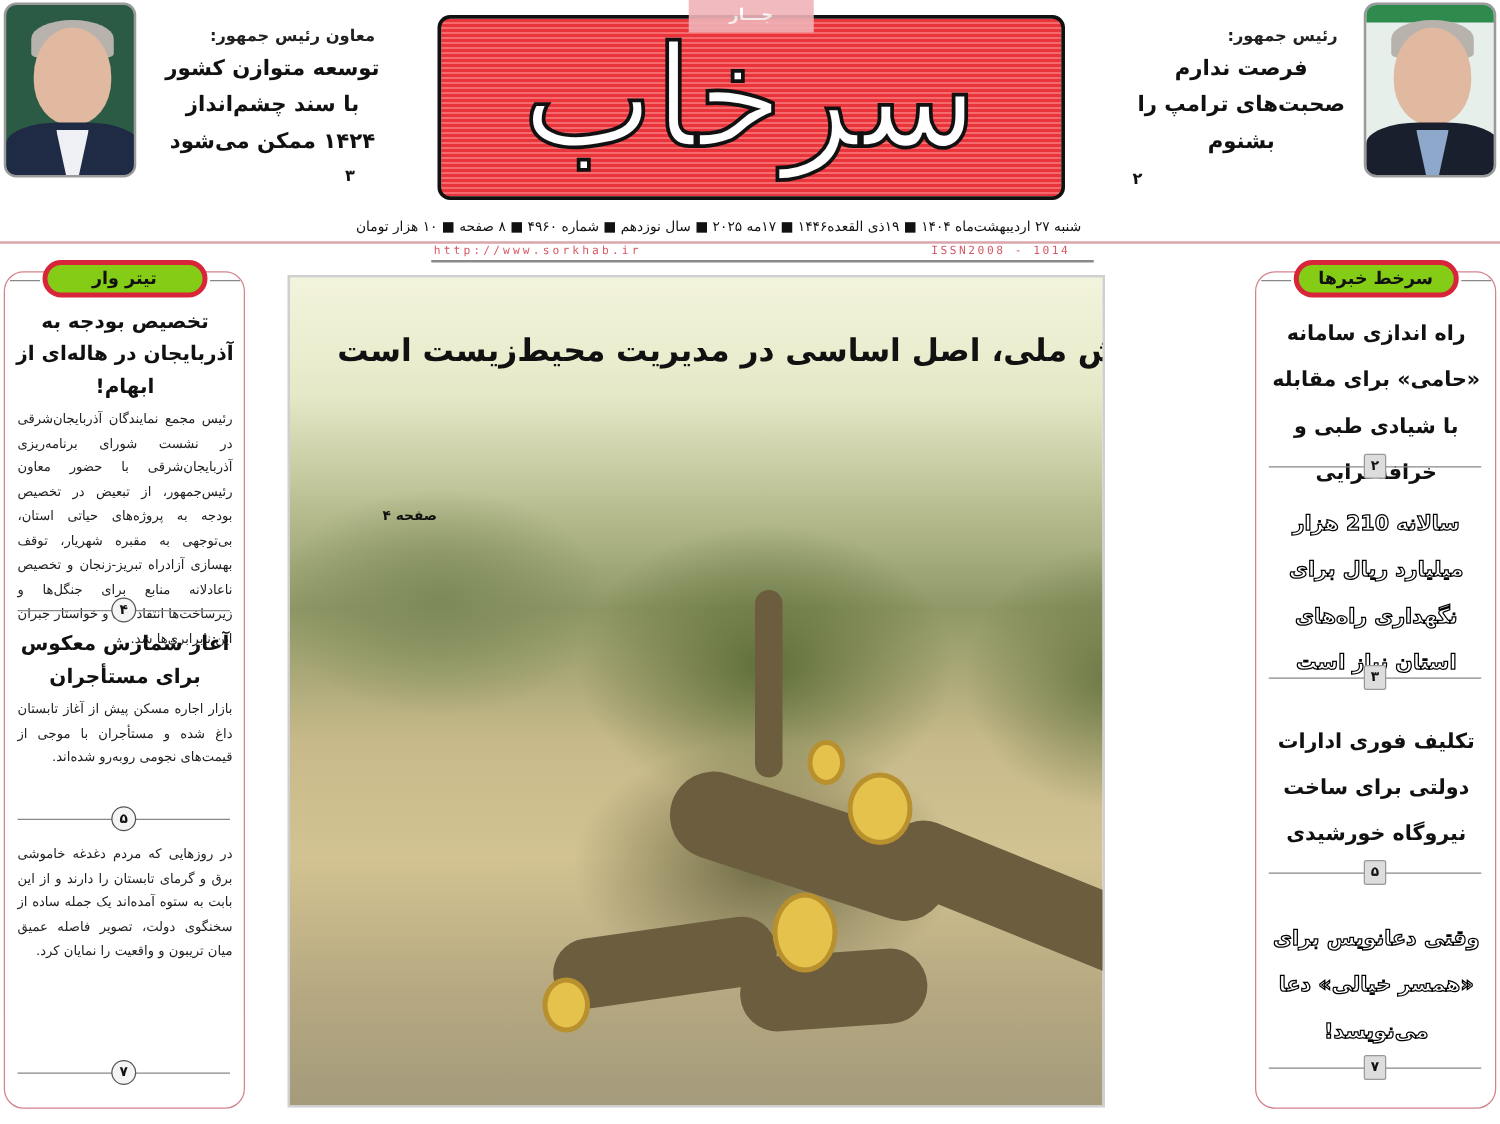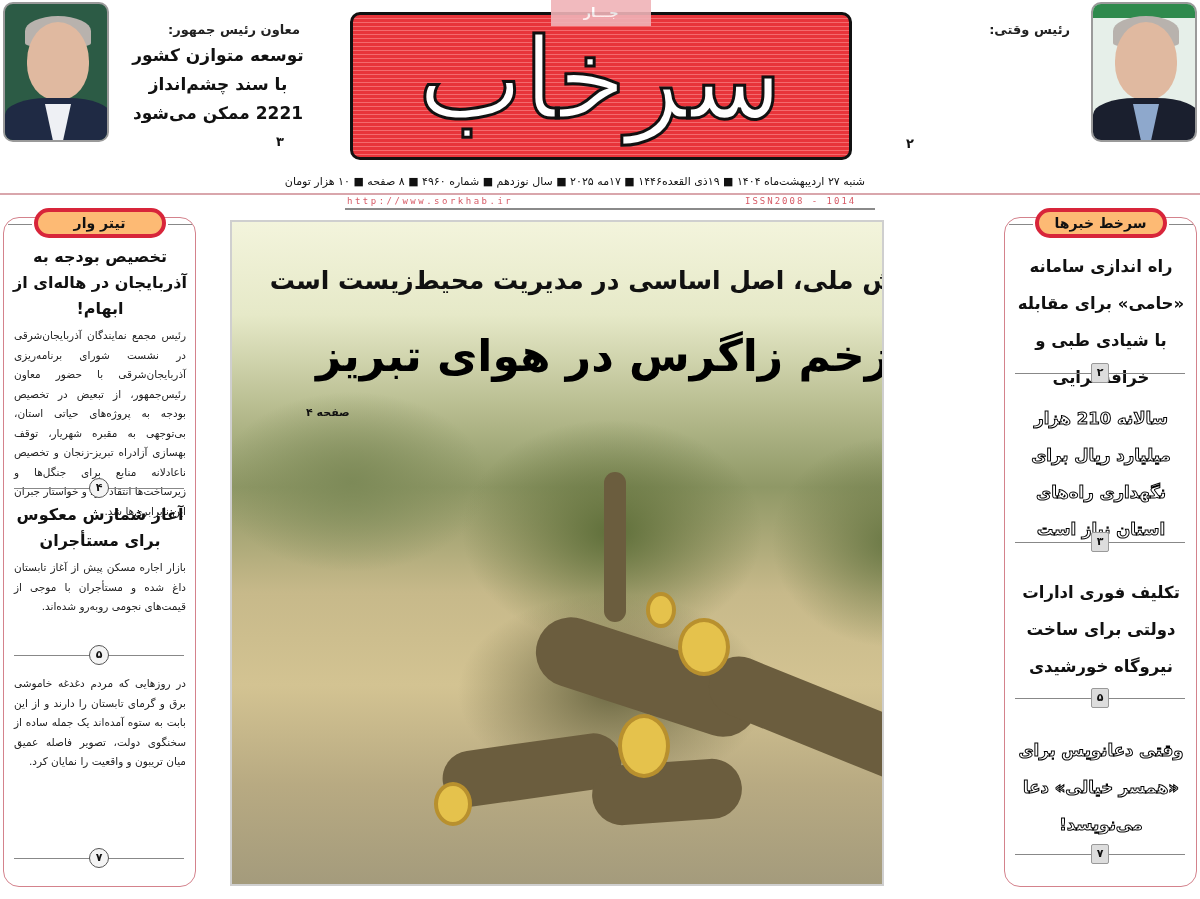--- a/index.html
+++ b/index.html
@@ -68,21 +68,21 @@
   
   .col-box {
     position: absolute; top: 217px; height: 670px; width: 193px;
     border: 1.5px solid #d4828c; border-radius: 16px; background: #fff;
   }
   .col-box.left { left: 3px; }
   .col-box.right { left: 1004px; }
   .col-label {
     position: absolute; top: -10px; left: 50%; transform: translateX(-50%);
     width: 132px; height: 30px; border: 4px solid #d8253a; border-radius: 15px;
-    background: #fdba74; text-align: center; direction: rtl;
+    background: #84cc16; text-align: center; direction: rtl;
     font-size: 14px; font-weight: bold; line-height: 22px; color: #111;
   }
   .col-label::before, .col-label::after {
     content: ""; position: absolute; top: 12px; width: 24px; height: 1px; background: #888;
   }
   .col-label::before { left: -30px; }
   .col-label::after { right: -30px; }
 
   .item { position: absolute; left: 6px; width: 180px; direction: rtl; text-align: center; }
   .item .h { font-size: 16px; font-weight: bold; line-height: 26px; color: #111; }
@@ -130,32 +130,33 @@
 
 <div class="photo-box left">
   <div class="hair"></div>
   <div class="face"></div>
   <div class="suit"></div>
   <div class="collar"></div>
 </div>
 
 <div class="side-headline left">
   <div class="kicker">معاون رئیس جمهور:</div>
-  <div class="title">توسعه متوازن کشور با سند چشم‌انداز 2221 ممکن می‌شود</div>
+  <div class="title">توسعه متوازن کشور با سند چشم‌انداز ۱۴۲۴ ممکن می‌شود</div>
   <div class="page-ref">۳</div>
 </div>
 
 <div class="logo-wrap">
   <div class="logo-box"></div>
   <div class="logo-tab">جـــار</div>
   <div class="logo-text">سرخاب</div>
 </div>
 
 <div class="side-headline right">
-  <div class="kicker">رئیس وقتی:</div>
+  <div class="kicker">رئیس جمهور:</div>
+  <div class="title">فرصت ندارم صحبت‌های ترامپ را بشنوم</div>
   <div class="page-ref">۲</div>
 </div>
 
 <div class="photo-box right">
   <div class="flag-stripe"></div>
   <div class="hair"></div>
   <div class="face"></div>
   <div class="suit"></div>
   <div class="collar"></div>
 </div>
@@ -199,21 +200,20 @@
   <div class="log" style="left:210px; top:520px; width:180px; height:56px; transform:rotate(-8deg);"></div>
   <div class="log" style="left:360px; top:540px; width:150px; height:60px; transform:rotate(-4deg);"></div>
   <div class="log" style="left:372px; top:250px; width:22px; height:150px;"></div>
   <div class="cut" style="left:446px; top:396px; width:52px; height:58px;"></div>
   <div class="cut" style="left:386px; top:492px; width:52px; height:64px;"></div>
   <div class="cut" style="left:696px; top:550px; width:30px; height:50px;"></div>
   <div class="cut" style="left:202px; top:560px; width:38px; height:44px;"></div>
   <div class="cut" style="left:414px; top:370px; width:30px; height:36px;"></div>
 
   <div class="hero-kicker">نگرش ملی، اصل اساسی در مدیریت محیط‌زیست است</div>
-  <div class="hero-title">زخم زاگرس در هوای تبریز</div>
   <div class="hero-page">صفحه ۴</div>
   <div class="hero-credit">عکس: آرشیو سرخاب</div>
 </div>
 
 <div class="col-box right">
   <div class="col-label">سرخط خبرها</div>
 
   <div class="item" style="top:30px;">
     <div class="h">راه اندازی سامانه «حامی» برای مقابله با شیادی طبی و خرافه‌گرایی</div>
   </div>

